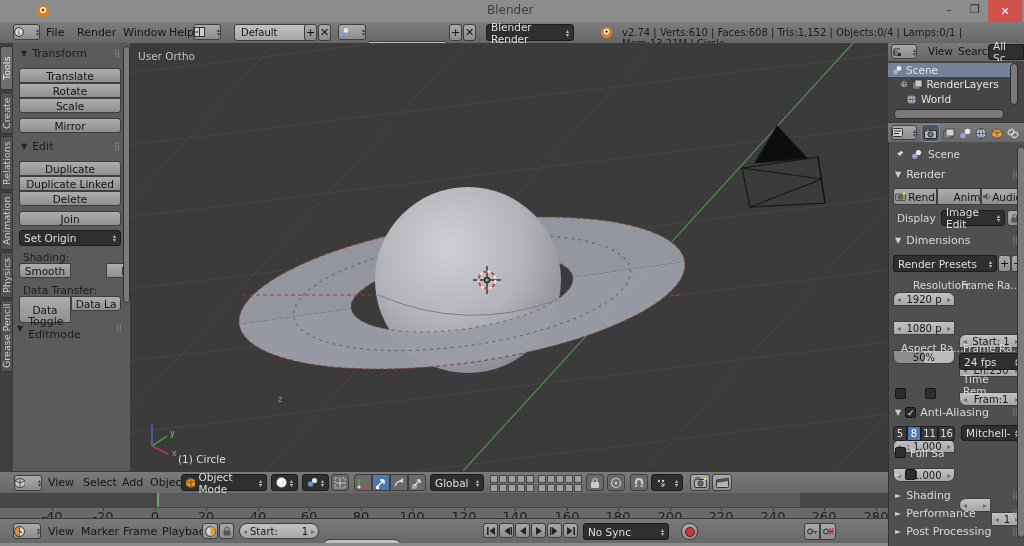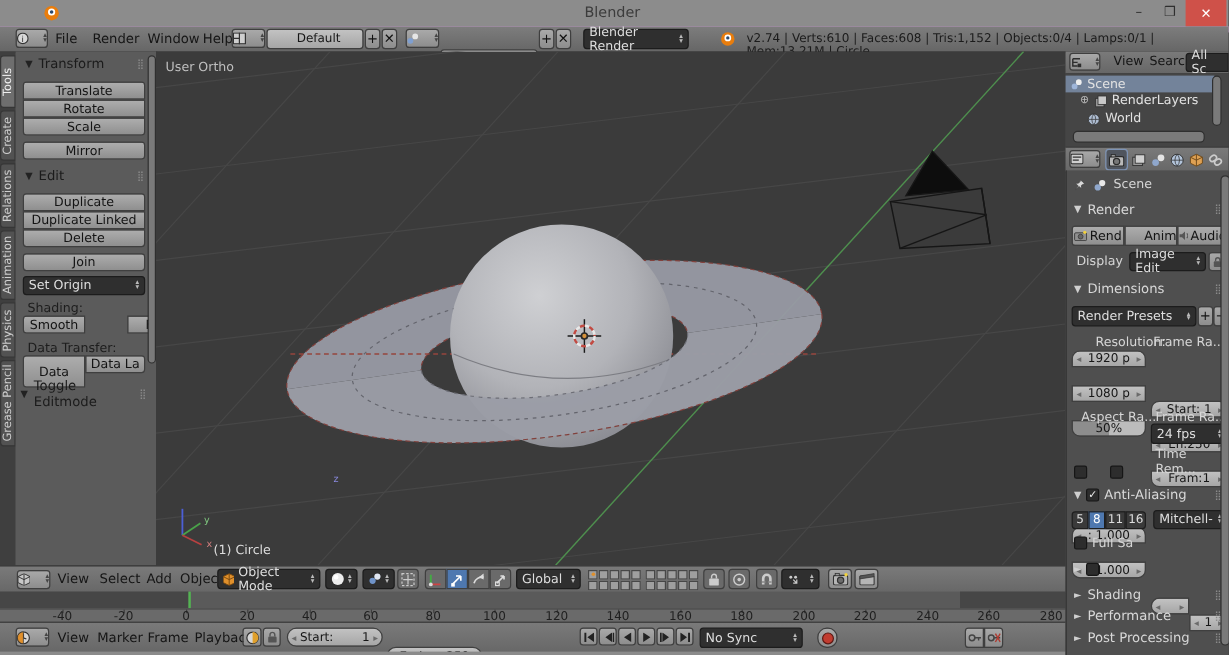--- a/index.html
+++ b/index.html
@@ -58,21 +58,21 @@
   .aab.active{background:#4e78b0;color:#fff;}
   
   .ehdr{background:linear-gradient(#7a7a7a,#676767);border-top:1px solid #3a3a3a;border-bottom:1px solid #3a3a3a;}
   .icbtn{background:linear-gradient(#a9a9a9,#8d8d8d);border:1px solid #3f3f3f;border-radius:3px;display:flex;align-items:center;justify-content:center;box-sizing:border-box;}
   .tgl{background:#6a6a6a;border:1px solid #3f3f3f;display:flex;align-items:center;justify-content:center;box-sizing:border-box;}
   .tgl.active{background:#4e78b0;}
   
   .tlc{background:#5a5a5a;}
   .tlout{background:#464646;}
   .ruler{background:#6a6a6a;border-top:1px solid #4a4a4a;}
-  .tick{position:absolute;transform:translateX(-50%);color:#1f1f1f;font-size:10px;top:1px;}
+  .tick{position:absolute;transform:translateX(-50%);color:#1f1f1f;font-size:13px;top:1px;}
   .tickm{position:absolute;width:1px;height:3px;background:#3e3e3e;top:0;}
   .layergrid{display:grid;grid-template-columns:repeat(5,8px);grid-template-rows:repeat(2,8px);gap:1px;}
   .lcell{background:#9f9f9f;border:1px solid #474747;box-sizing:border-box;position:relative;}
   .pbb{width:15px;height:15px;font-size:7px;}
   svg{display:block;}
 </style>
 </head>
 <body>
 
 <div id="app">
@@ -105,21 +105,21 @@
     <span class="r menu" style="left:165px;top:4px;">Help</span>
 
     <div class="r icbtn" style="left:193px;top:2px;width:28px;height:16px;gap:1px;">
       <svg width="11" height="10">
           <rect x="0.5" y="0.5" width="10" height="9" fill="#cfcfcf" stroke="#333"></rect>
           <line x1="5.5" y1="0" x2="5.5" y2="10" stroke="#333"></line>
           <line x1="0" y1="5" x2="5.5" y2="5" stroke="#333"></line>
         </svg>
       <span class="darr darrk"></span>
     </div>
-    <div class="r fld" style="left:222px;top:2px;width:81px;height:17px;border-radius:3px;justify-content:center;padding-left:6px;">
+    <div class="r fld" style="left:234px;top:2px;width:81px;height:17px;border-radius:3px;justify-content:flex-start;padding-left:6px;">
         <span>Default</span>
       </div>
     <div class="r icbtn" style="left:304px;top:2px;width:13px;height:17px;">+</div>
     <div class="r icbtn" style="left:318px;top:2px;width:13px;height:17px;">✕</div>
 
     <div class="r icbtn" style="left:338px;top:2px;width:28px;height:16px;gap:1px;">
       <svg width="10" height="10">
           <circle cx="3" cy="7" r="2.4" fill="#7f9fd0"></circle>
           <circle cx="7" cy="3.4" r="2.4" fill="#e6e6e6"></circle>
         </svg>

